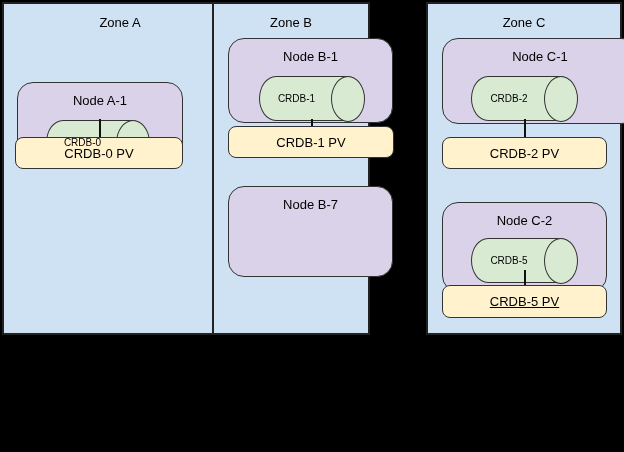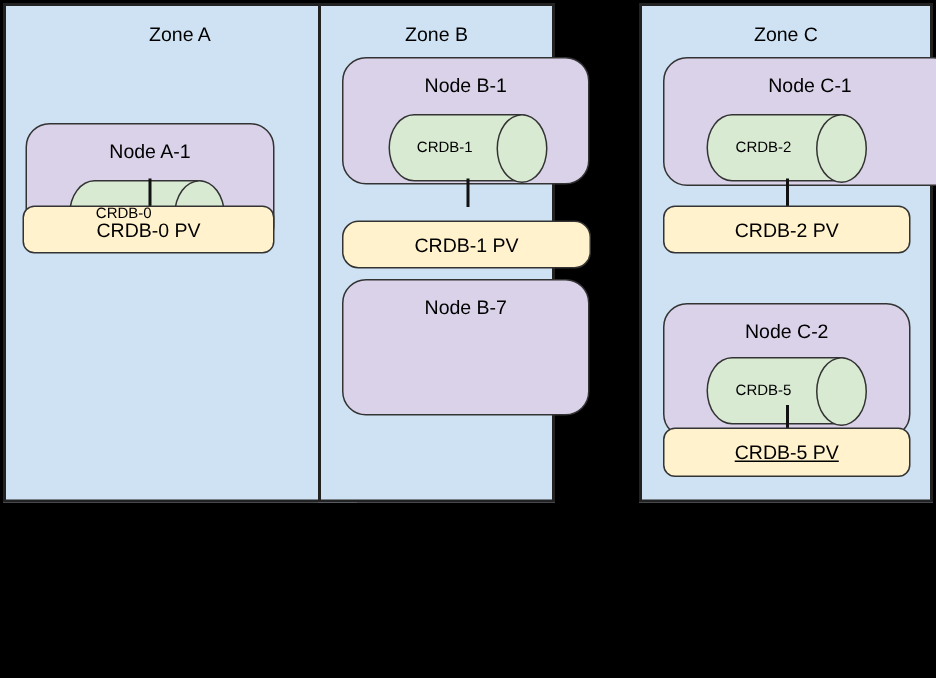--- a/index.html
+++ b/index.html
@@ -105,21 +105,21 @@
     background: var(--pv-fill, #fff2cc);
     border: 1.5px solid var(--shape-border, #333333);
     border-radius: 8px;
     box-sizing: border-box;
     display: flex;
     align-items: center;
     justify-content: center;
     font-size: 13px;
   }
   .pv-a  { left: 11px; top: 133px; width: 168px; }
-  .pv-b  { left: 14px; top: 143px; width: 166px; border-radius: 11px; }
+  .pv-b  { left: 14px; top: 122px; width: 166px; }
   .pv-c1 { left: 14px; top: 133px; width: 165px; }
   .pv-c2 { left: 14px; top: 281px; width: 165px; height: 33px; text-decoration: underline; }
 </style>
 </head>
 <body>
 
 <div class="stage">
 
   <section class="zone zone-a">
     <div class="zone-label">Zone A</div>

